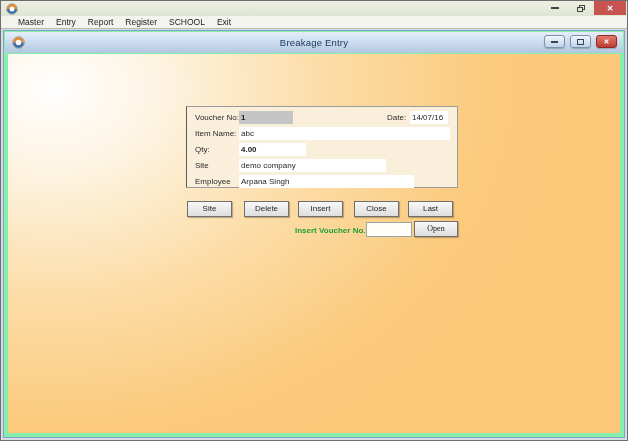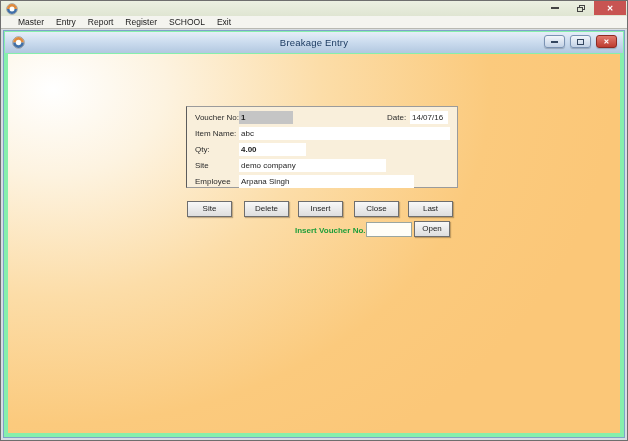--- a/index.html
+++ b/index.html
@@ -41,21 +41,21 @@
   .flabel{position:absolute;left:8px;top:0;font-size:8px;line-height:13px;color:#2b2b2b;}
   .ffield{position:absolute;top:0;height:13px;border:0;background:#fff;font-size:8px;line-height:13px;padding:0 2px;color:#1d1d1d;outline:none;}
   .ffield.gray{background:#c5c5c5;font-weight:bold;color:#222;}
   .dlabel{position:absolute;left:200px;top:0;font-size:8px;line-height:13px;color:#2b2b2b;}
 
   
   .btn3d{position:absolute;height:16px;width:45px;background:linear-gradient(#f8f8f8,#dedede);border:1px solid #6e6e6e;box-shadow:1px 1px 1px rgba(90,70,40,.35);font-size:8px;color:#1d1d1d;text-align:center;line-height:14px;cursor:default;}
 
   .lookup-label{position:absolute;left:287px;top:170px;font-size:8px;font-weight:bold;color:#1e9e3a;line-height:14px;}
   .lookup-input{position:absolute;left:358px;top:168px;width:46px;height:15px;border:1px solid #9aa6a0;background:#fffef8;font-size:8px;padding:0 2px;outline:none;}
-  .lookup-open{left:406px;top:167px;width:36px;}
+  .lookup-open{left:406px;top:167px;width:44px;font-family:Liberation Serif, serif;}
 </style>
 </head>
 <body>
 
 <div id="app">
 
   <div class="titlebar">
     <svg class="app-icon" viewBox="0 0 12 12">
       <circle cx="6" cy="6" r="5.3" fill="#f4f7ef" stroke="#8a8a8a" stroke-width="0.8"></circle>
       <path d="M1 6 A5 5 0 0 1 11 6 L8.5 6 A2.5 2.5 0 0 0 3.5 6 Z" fill="#e08a3c"></path>

